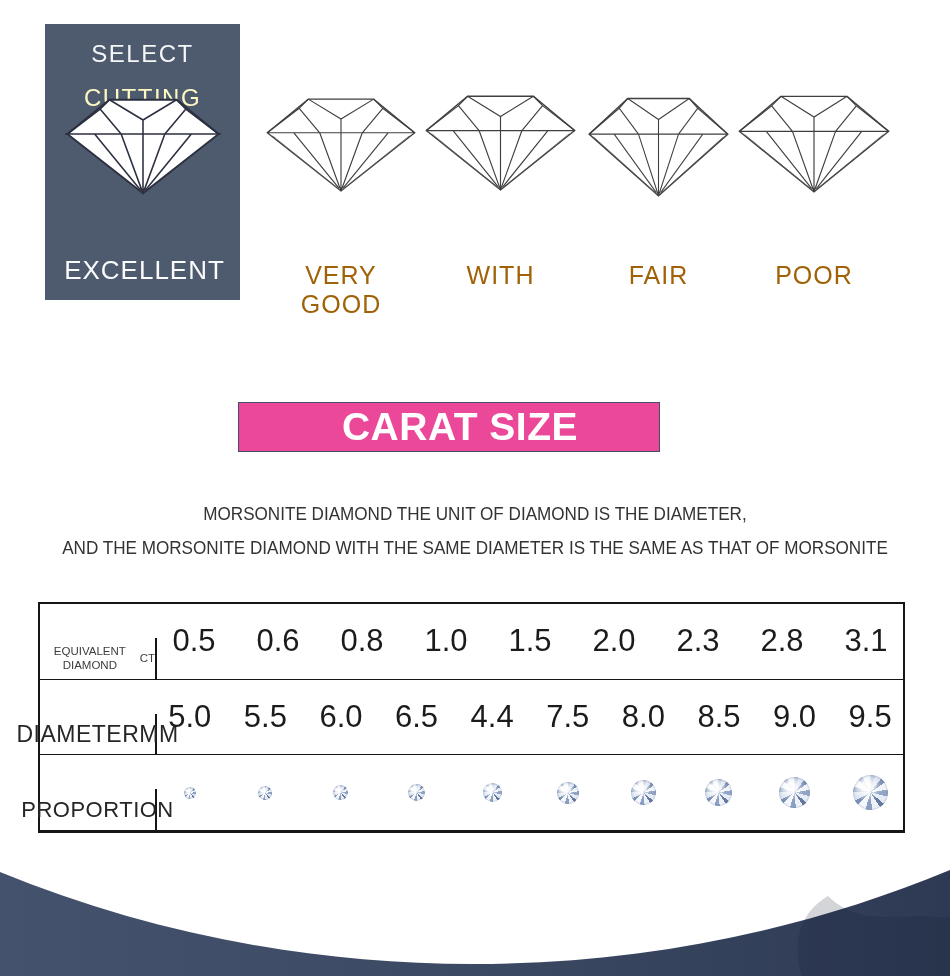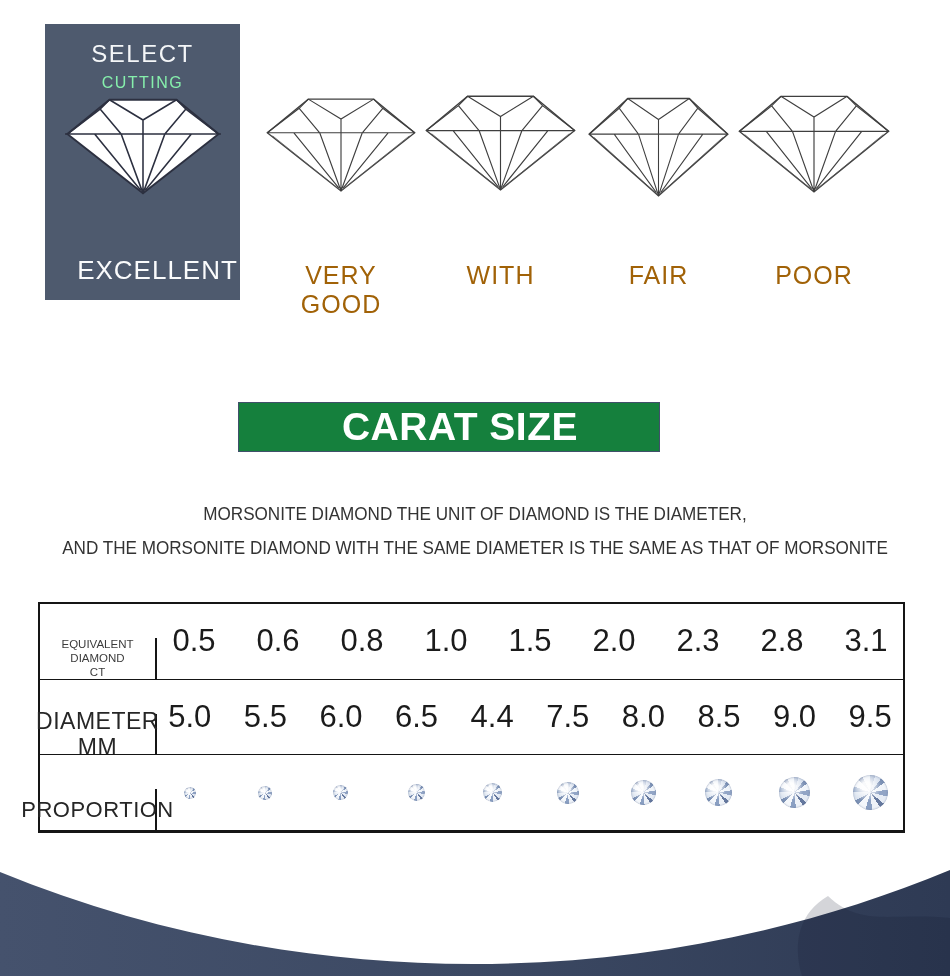--- a/index.html
+++ b/index.html
@@ -9,63 +9,63 @@
     padding-left:36px;
   }
 
   
   .cut-section{position:absolute;left:0;top:0;width:950px;height:330px;}
   .cut-panel{
     position:absolute;left:45px;top:24px;width:195px;height:276px;
     background:#4e5a6e;color:#fff;text-align:center;
   }
   .panel-title1{margin-top:16px;font-size:24px;letter-spacing:1.5px;color:#f4f6f8;}
-  .panel-title2{margin-top:6px;font-size:16px;letter-spacing:1.5px;color:#86efac;}
+  .panel-title2{margin-top:16px;font-size:24px;letter-spacing:1.5px;color:#fef9c3;}
   .panel-diamond{position:absolute;left:20px;top:66px;width:156px;height:110px;}
-  .panel-grade{position:absolute;bottom:14px;left:15px;width:100%;font-size:26px;letter-spacing:1px;color:#fafbfc;}
+  .panel-grade{position:absolute;bottom:14px;left:2px;width:100%;font-size:26px;letter-spacing:1px;color:#fafbfc;}
 
   .grade-diagram{position:absolute;}
   .gd0{left:265px;top:93px;width:152px;height:101px;}
   .gd1{left:424px;top:90px;width:153px;height:103px;}
   .gd2{left:587px;top:92px;width:143px;height:107px;}
   .gd3{left:737px;top:90px;width:154px;height:105px;}
 
   .grade-label{
     position:absolute;top:261px;text-align:center;font-size:25px;color:#a16207;
     letter-spacing:1px;word-spacing:5px;
   }
   .gl0{left:260px;width:162px;}
   .gl1{left:424px;width:153px;}
   .gl2{left:587px;width:143px;}
   .gl3{left:737px;width:154px;}
 
   
   .carat-banner{
     position:absolute;left:238px;top:402px;width:422px;height:50px;
-    background:#15803d;box-shadow:inset 0 0 0 1px #40506a;
+    background:#ec4899;box-shadow:inset 0 0 0 1px #40506a;
     display:flex;align-items:center;justify-content:center;padding-left:22px;
     box-sizing:border-box;
     color:#ffffff;font-size:39px;font-weight:bold;letter-spacing:0.5px;
   }
 
   
   .descr{position:absolute;left:0;top:497px;width:950px;text-align:center;color:#333;}
   .descr-line{font-size:19px;line-height:34px;transform:scaleX(0.9);transform-origin:50% 50%;white-space:nowrap;}
 
   
   .size-table{
     position:absolute;left:38px;top:602px;width:867px;height:231px;
     border:2px solid #151515;border-bottom-width:3px;box-sizing:border-box;
     display:flex;flex-direction:column;color:#1c1c1c;
   }
   .trow{display:flex;flex:1;min-height:0;}
   .trow + .trow{border-top:1px solid #151515;}
   .label-cell{
     width:115px;min-width:115px;border-right:2px solid #151515;
-    display:flex;flex-direction:column;align-items:center;justify-content:center;text-align:center;margin-top:34px;
+    display:flex;flex-direction:row;align-items:center;justify-content:center;text-align:center;margin-top:34px;
   }
   .lbl-small{font-size:11.5px;color:#3c3c3c;line-height:14px;}
   .lbl-big{font-size:23px;color:#262626;line-height:26px;letter-spacing:0.5px;}
   .lbl-mid{font-size:22px;color:#262626;letter-spacing:0.5px;}
   .values{flex:1;display:flex;gap:10px;}
   .vcell{flex:1;display:flex;align-items:center;justify-content:center;font-size:31px;color:#1b1b1b;}
   .dot{
     display:block;border-radius:50%;
     background:
       radial-gradient(circle at 38% 32%, rgba(255,255,255,0.95) 0 14%, rgba(255,255,255,0) 46%),

